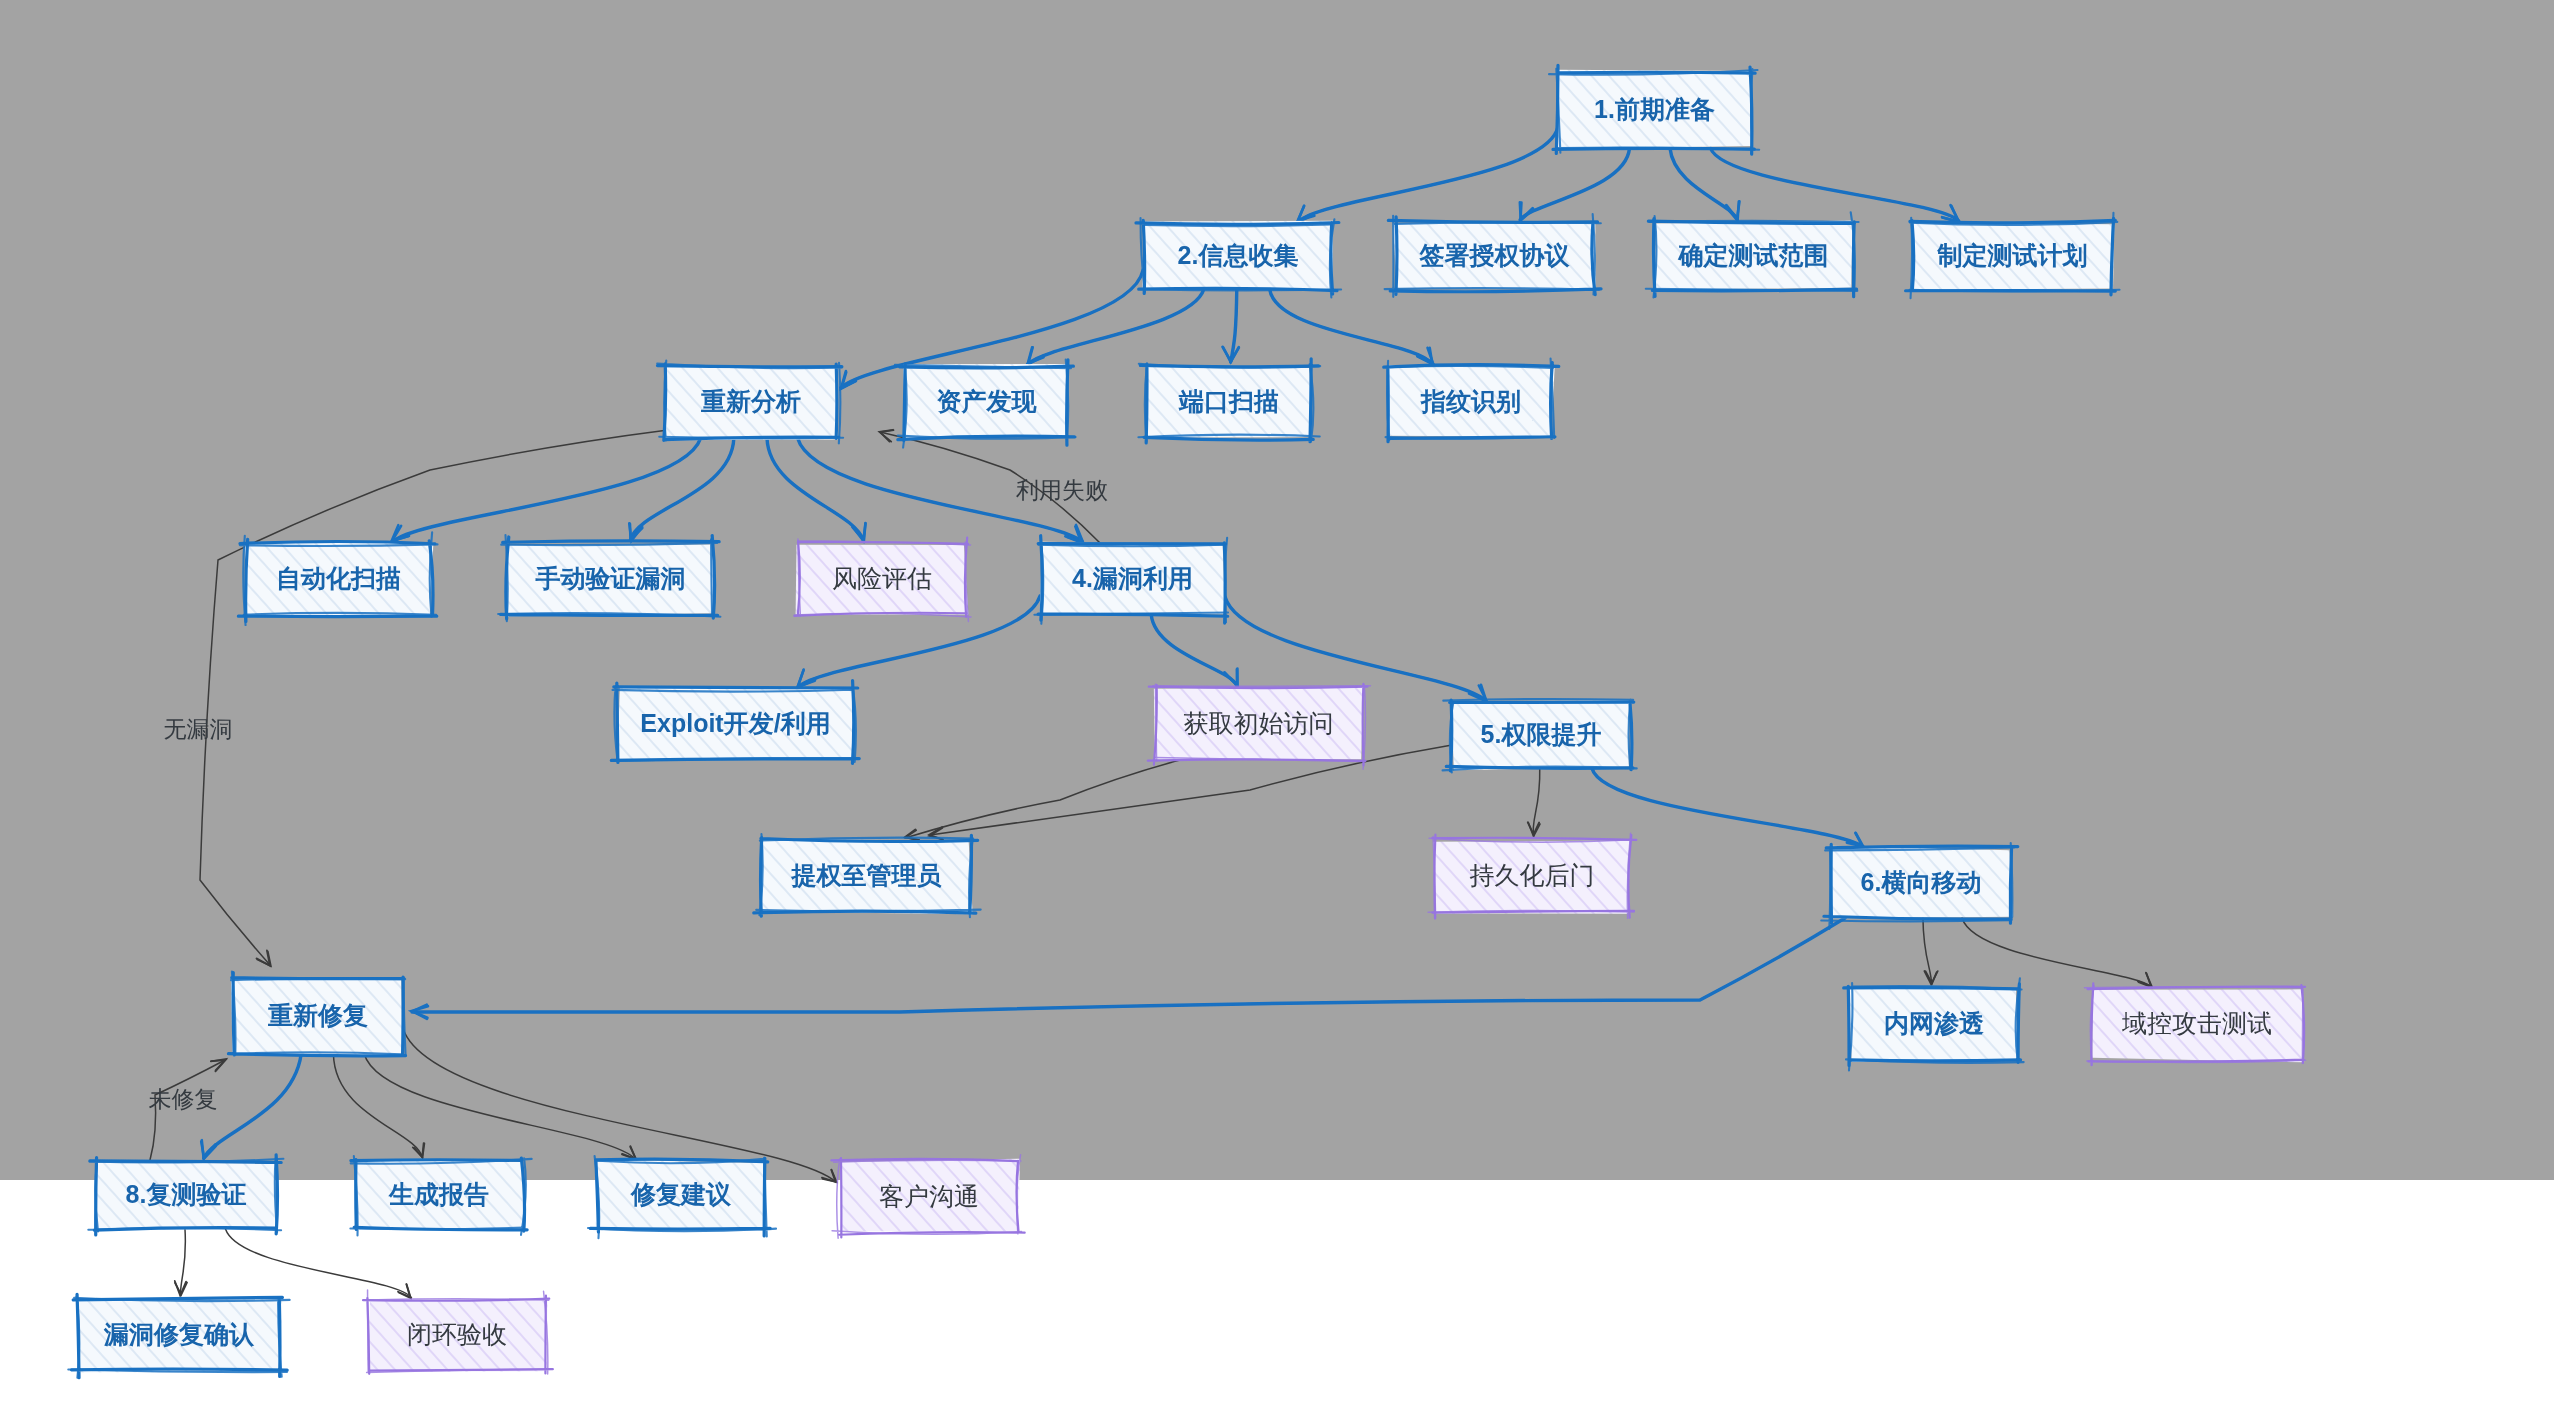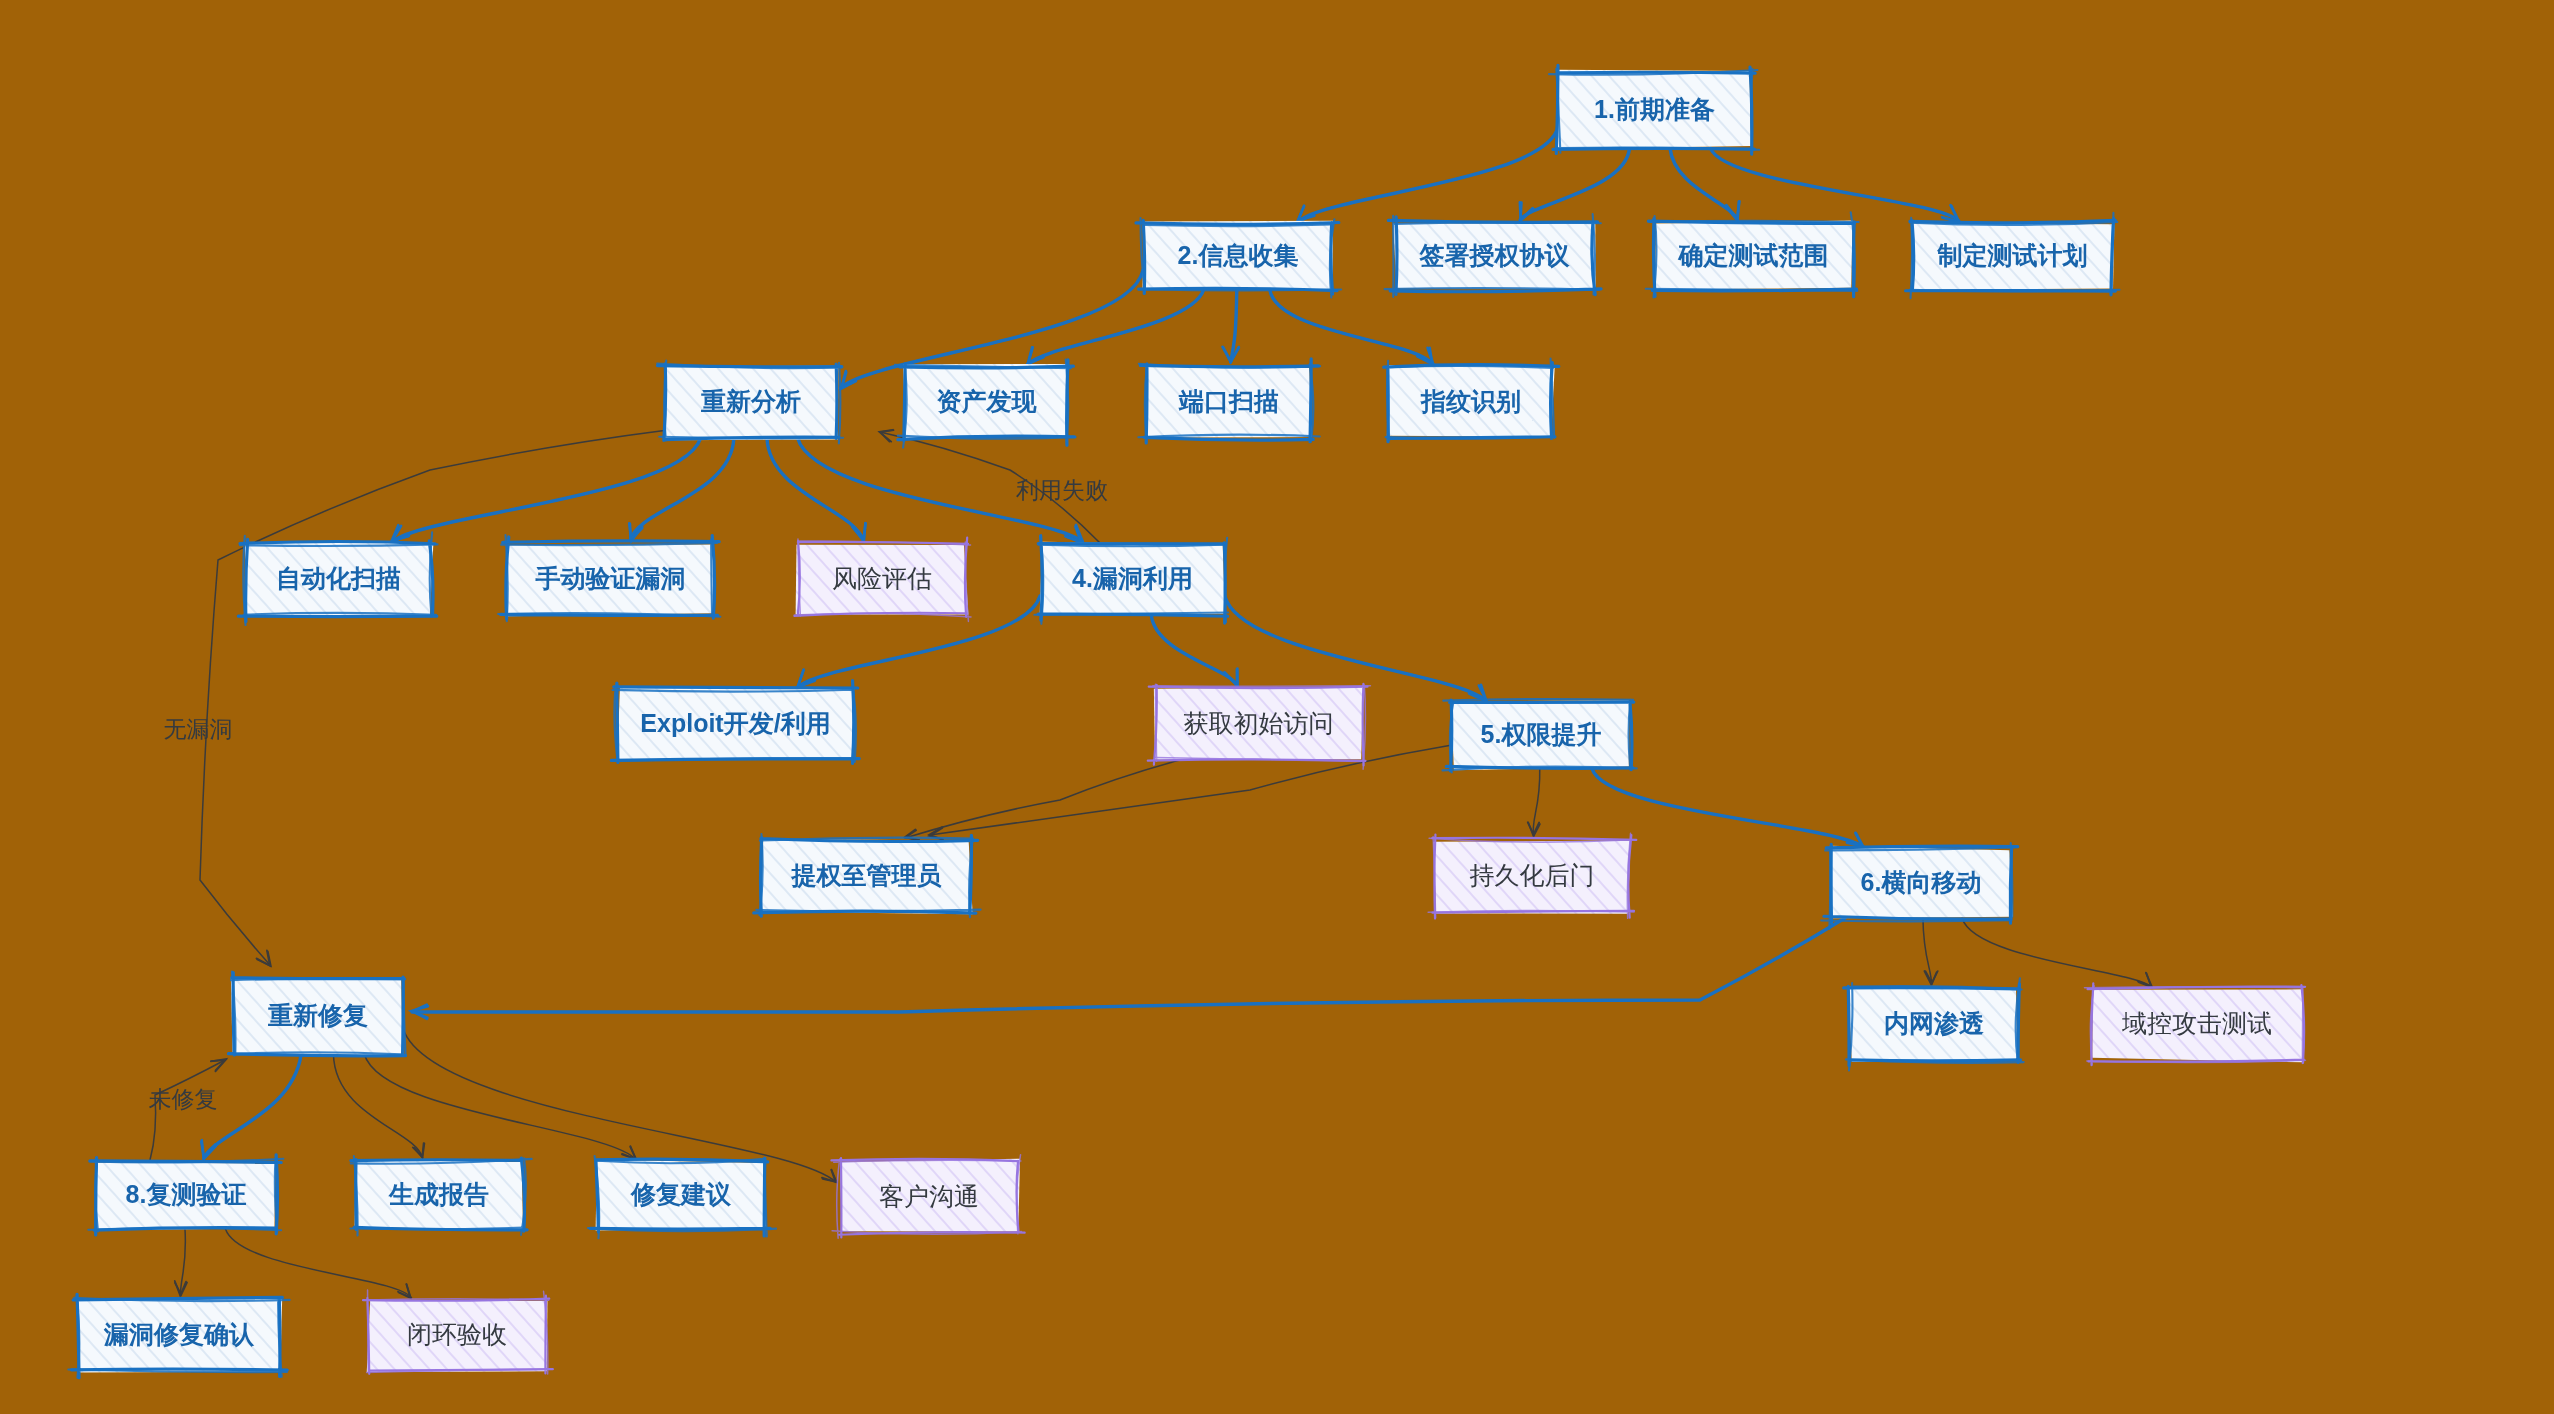--- a/index.html
+++ b/index.html
@@ -6,22 +6,22 @@
   html, body {
     margin: 0; padding: 0;
     background: #ffffff;
     width: 2554px; height: 1414px;
     overflow: hidden;
     font-family: "Liberation Sans", sans-serif;
   }
   #canvas {
     position: relative;
     width: 2554px;
-    height: 1414px;
-    background: #a16207;
+    height: 1180px;
+    background: #a3a3a3;
   }
   svg#diagram {
     position: absolute;
     left: 0; top: 0;
     width: 2554px;
     height: 1414px;
   }
   .node-label {
     font-family: "Liberation Sans", sans-serif;
     font-size: 25px;

